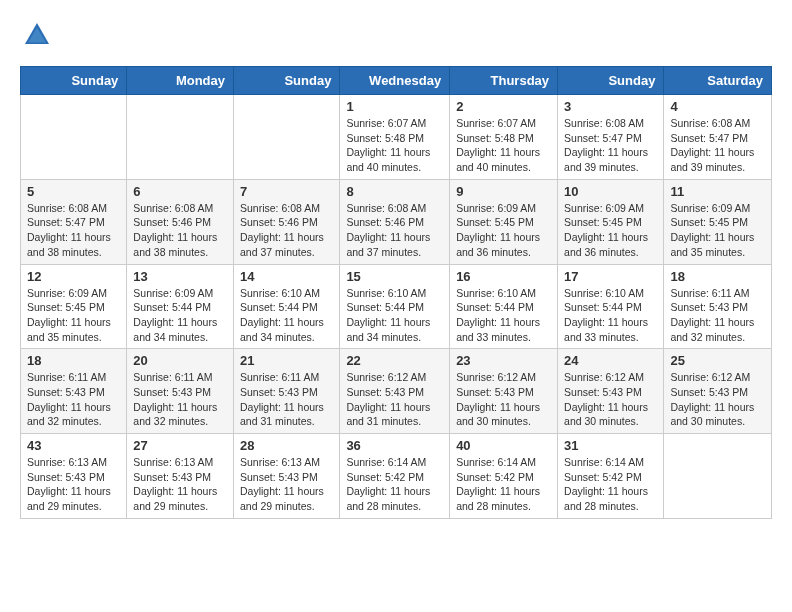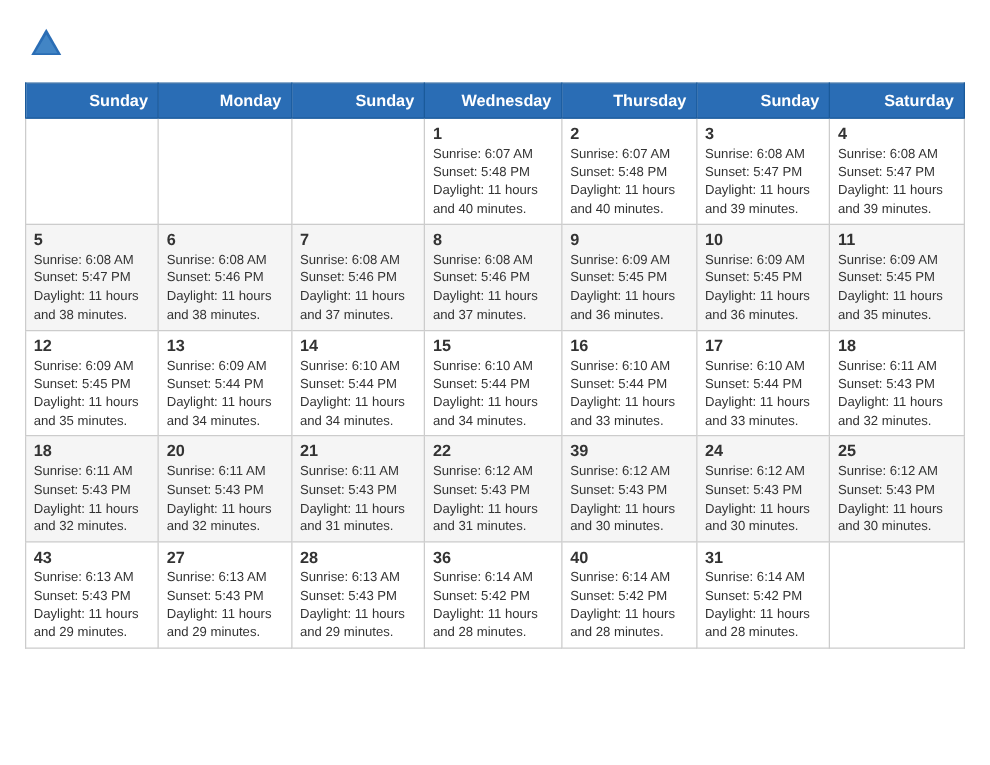--- a/index.html
+++ b/index.html
@@ -284,21 +284,21 @@
 and 31 minutes.</div>
           </td>
           <td>
             <span class="day-num">22</span>
             <div class="day-info" style="white-space: pre-line;">Sunrise: 6:12 AM
 Sunset: 5:43 PM
 Daylight: 11 hours
 and 31 minutes.</div>
           </td>
           <td>
-            <span class="day-num">39</span>
+            <span class="day-num">23</span>
             <div class="day-info" style="white-space: pre-line;">Sunrise: 6:12 AM
 Sunset: 5:43 PM
 Daylight: 11 hours
 and 30 minutes.</div>
           </td>
           <td>
             <span class="day-num">24</span>
             <div class="day-info" style="white-space: pre-line;">Sunrise: 6:12 AM
 Sunset: 5:43 PM
 Daylight: 11 hours

